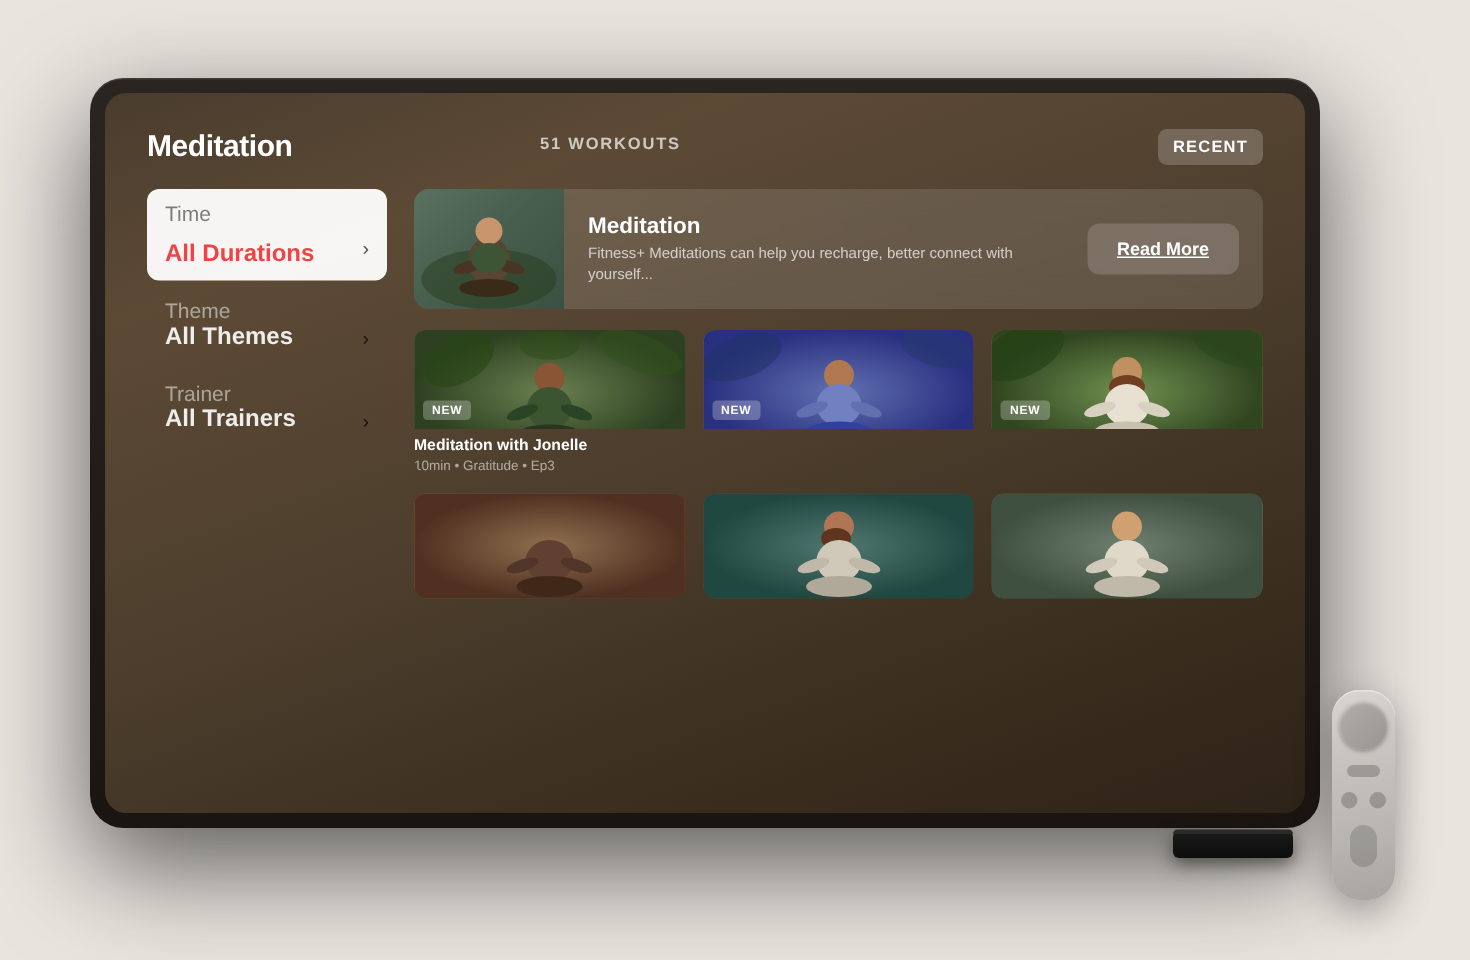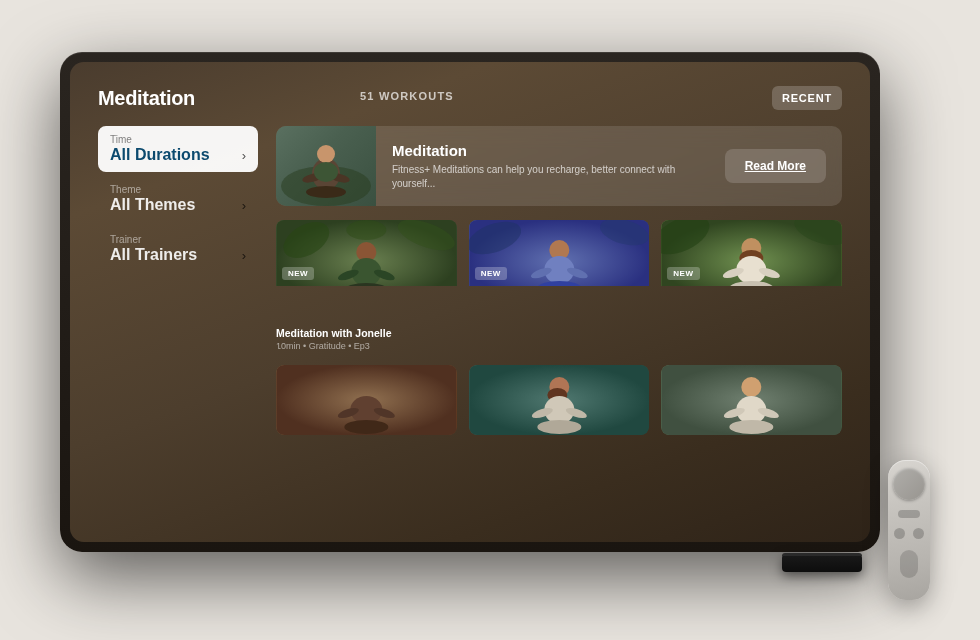--- a/index.html
+++ b/index.html
@@ -119,33 +119,34 @@
 
     .filter-item.active {
       background: rgba(255,255,255,0.95);
     }
 
     .filter-item.active .filter-label {
       color: rgba(0,0,0,0.5);
     }
 
     .filter-item.active .filter-value {
-      color: #0c4a6e;
+      color: #ef4444;
+      margin-top: 10px;
     }
 
     .filter-item.inactive .filter-label {
       color: rgba(255,255,255,0.5);
     }
 
     .filter-item.inactive .filter-value {
       color: rgba(255,255,255,0.9);
     }
 
     .filter-label {
-      font-size: 10px;
+      font-size: 14px;
       font-weight: 500;
       display: block;
       margin-bottom: 1px;
     }
 
     .filter-row {
       display: flex;
       align-items: center;
       justify-content: space-between;
     }
@@ -249,21 +250,20 @@
       color: #fff;
       font-size: 8px;
       font-weight: 700;
       padding: 2px 6px;
       border-radius: 3px;
       letter-spacing: 0.5px;
     }
 
     .card-info {
       padding: 5px 0 0;
-      margin-top: 36px;
     }
 
     .card-title {
       color: #fff;
       font-size: 10.5px;
       font-weight: 600;
       margin-bottom: 2px;
     }
 
     .card-meta {

